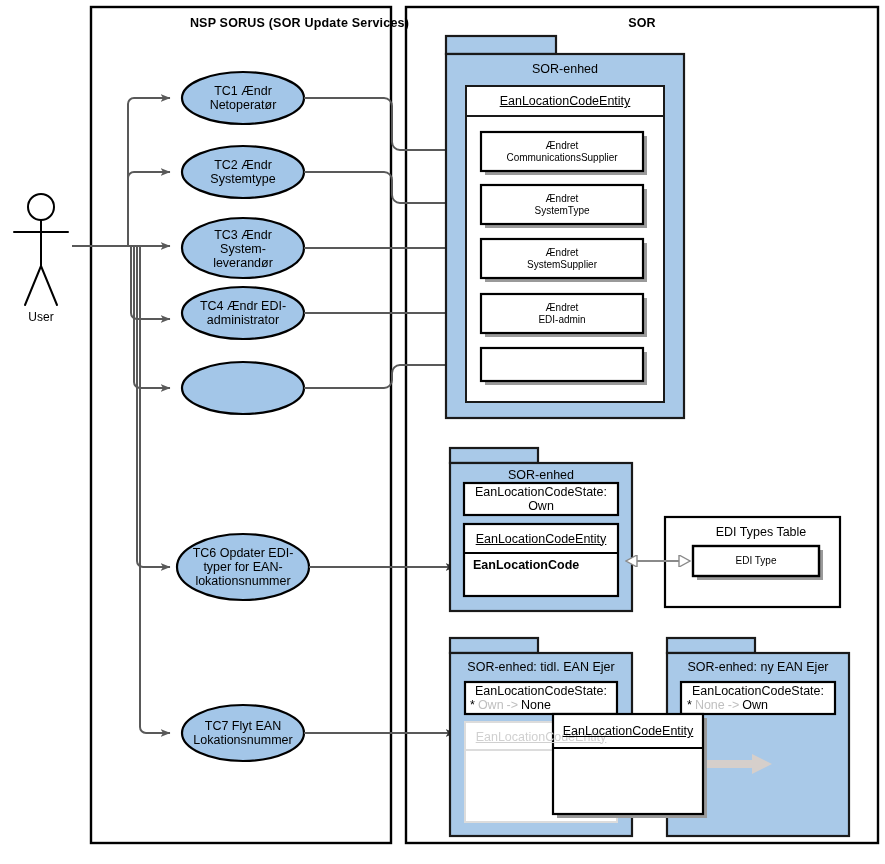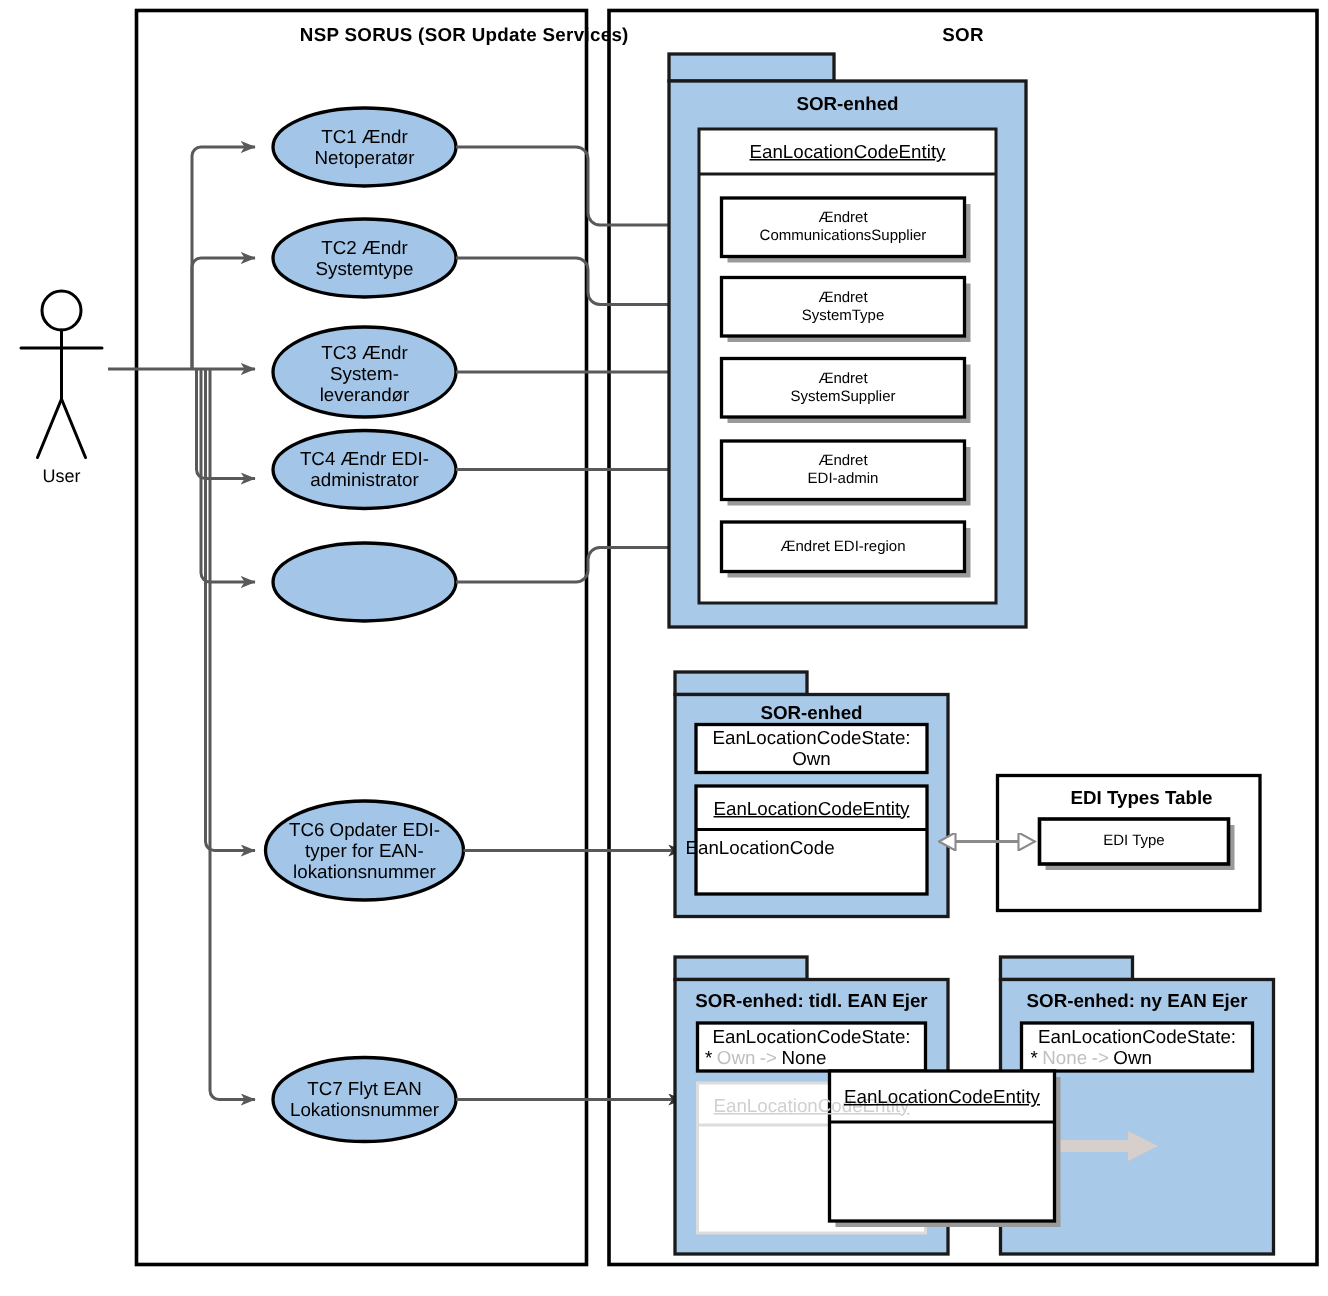--- a/index.html
+++ b/index.html
@@ -3,21 +3,21 @@
 <meta charset="utf-8">
 <style>
   html,body{margin:0;padding:0;background:#ffffff;}
   body{width:885px;height:864px;font-family:"Liberation Sans",sans-serif;}
   #stage{position:relative;width:885px;height:864px;overflow:hidden;background:#fff;}
   svg.layer{position:absolute;left:0;top:0;width:885px;height:864px;}
   .lbl{position:absolute;font-family:"Liberation Sans",sans-serif;color:#000;
        display:flex;align-items:center;justify-content:center;text-align:center;
        line-height:1.12;pointer-events:none;white-space:pre-line;}
   .frame-title{font-size:12.5px;font-weight:bold;letter-spacing:.2px;}
-  .pkg-title{font-size:12.5px;font-weight:bold;}
+  .pkg-title{font-size:12.5px;font-weight:normal;}
   .uc-label{font-size:12.5px;}
   .box-label{font-size:10px;}
   .cls-title{font-size:12.5px;text-decoration:underline;}
   .cls-attr{font-size:12.5px;justify-content:flex-start;text-align:left;padding-left:5px;}
   .state-label{font-size:12.5px;}
   .actor-label{font-size:12px;}
   .faded{color:#bfbfbf;}
   .ghost{color:#d0d0d0;}
 </style>
 </head>
@@ -152,21 +152,21 @@
       <path d="M752,754 L772,764 L752,774 Z" fill="#d6cfcb"></path>
     </g>
 
     <g>
       <rect x="553" y="714" width="150" height="100" fill="#9a9a9a" transform="translate(4,4)"></rect>
       <rect x="553" y="714" width="150" height="100" fill="#ffffff" stroke="#000" stroke-width="2.2"></rect>
       <line x1="553" y1="748" x2="703" y2="748" stroke="#000" stroke-width="2"></line>
     </g>
   </svg>
 
-  <div class="lbl frame-title" style="left:86px;top:14px;width:351px;height:18px;padding-left:48px;">NSP SORUS (SOR Update Services)</div>
+  <div class="lbl frame-title" style="left:76px;top:14px;width:351px;height:18px;padding-left:48px;">NSP SORUS (SOR Update Services)</div>
   <div class="lbl frame-title" style="left:406px;top:14px;width:472px;height:18px;">SOR</div>
 
   <div class="lbl actor-label" style="left:6px;top:310px;width:70px;height:16px;">User</div>
 
   <div class="lbl uc-label" style="left:182px;top:76px;width:122px;height:44px;">TC1 Ændr
 Netoperatør</div>
   <div class="lbl uc-label" style="left:182px;top:150px;width:122px;height:44px;">TC2 Ændr
 Systemtype</div>
   <div class="lbl uc-label" style="left:182px;top:221px;width:122px;height:56px;">TC3 Ændr
 System-
@@ -183,27 +183,26 @@
   <div class="lbl cls-title" style="left:466px;top:90px;width:198px;height:22px;">EanLocationCodeEntity</div>
 
   <div class="lbl box-label" style="left:481px;top:132px;width:162px;height:39px;">Ændret
 CommunicationsSupplier</div>
   <div class="lbl box-label" style="left:481px;top:185px;width:162px;height:39px;">Ændret
 SystemType</div>
   <div class="lbl box-label" style="left:481px;top:239px;width:162px;height:39px;">Ændret
 SystemSupplier</div>
   <div class="lbl box-label" style="left:481px;top:294px;width:162px;height:39px;">Ændret
 EDI-admin</div>
-  <div class="lbl box-label" style="left:481px;top:348px;width:162px;height:33px;">Ændret EDI-region</div>
 
   <div class="lbl pkg-title" style="left:450px;top:466px;width:182px;height:17px;">SOR-enhed</div>
   <div class="lbl state-label" style="left:464px;top:483px;width:154px;height:32px;">EanLocationCodeState:
 Own</div>
   <div class="lbl cls-title" style="left:464px;top:527px;width:154px;height:23px;">EanLocationCodeEntity</div>
-  <div class="lbl cls-attr" style="left:452px;top:554px;width:154px;height:22px;">EanLocationCode</div>
+  <div class="lbl cls-attr" style="left:468px;top:554px;width:154px;height:22px;font-weight:bold;">EanLocationCode</div>
 
   <div class="lbl pkg-title" style="left:665px;top:522px;width:192px;height:20px;">EDI Types Table</div>
   <div class="lbl box-label" style="left:693px;top:546px;width:126px;height:30px;">EDI Type</div>
 
   <div class="lbl pkg-title" style="left:450px;top:658px;width:182px;height:18px;">SOR-enhed: tidl. EAN Ejer</div>
   <div class="lbl state-label" style="left:465px;top:683px;width:152px;height:15px;">EanLocationCodeState:</div>
   <div style="position:absolute;left:470px;top:697px;width:147px;height:16px;font-size:12.5px;
               display:flex;align-items:center;gap:3px;font-family:'Liberation Sans',sans-serif;">
     <span>*</span>
     <span class="faded">Own</span>

